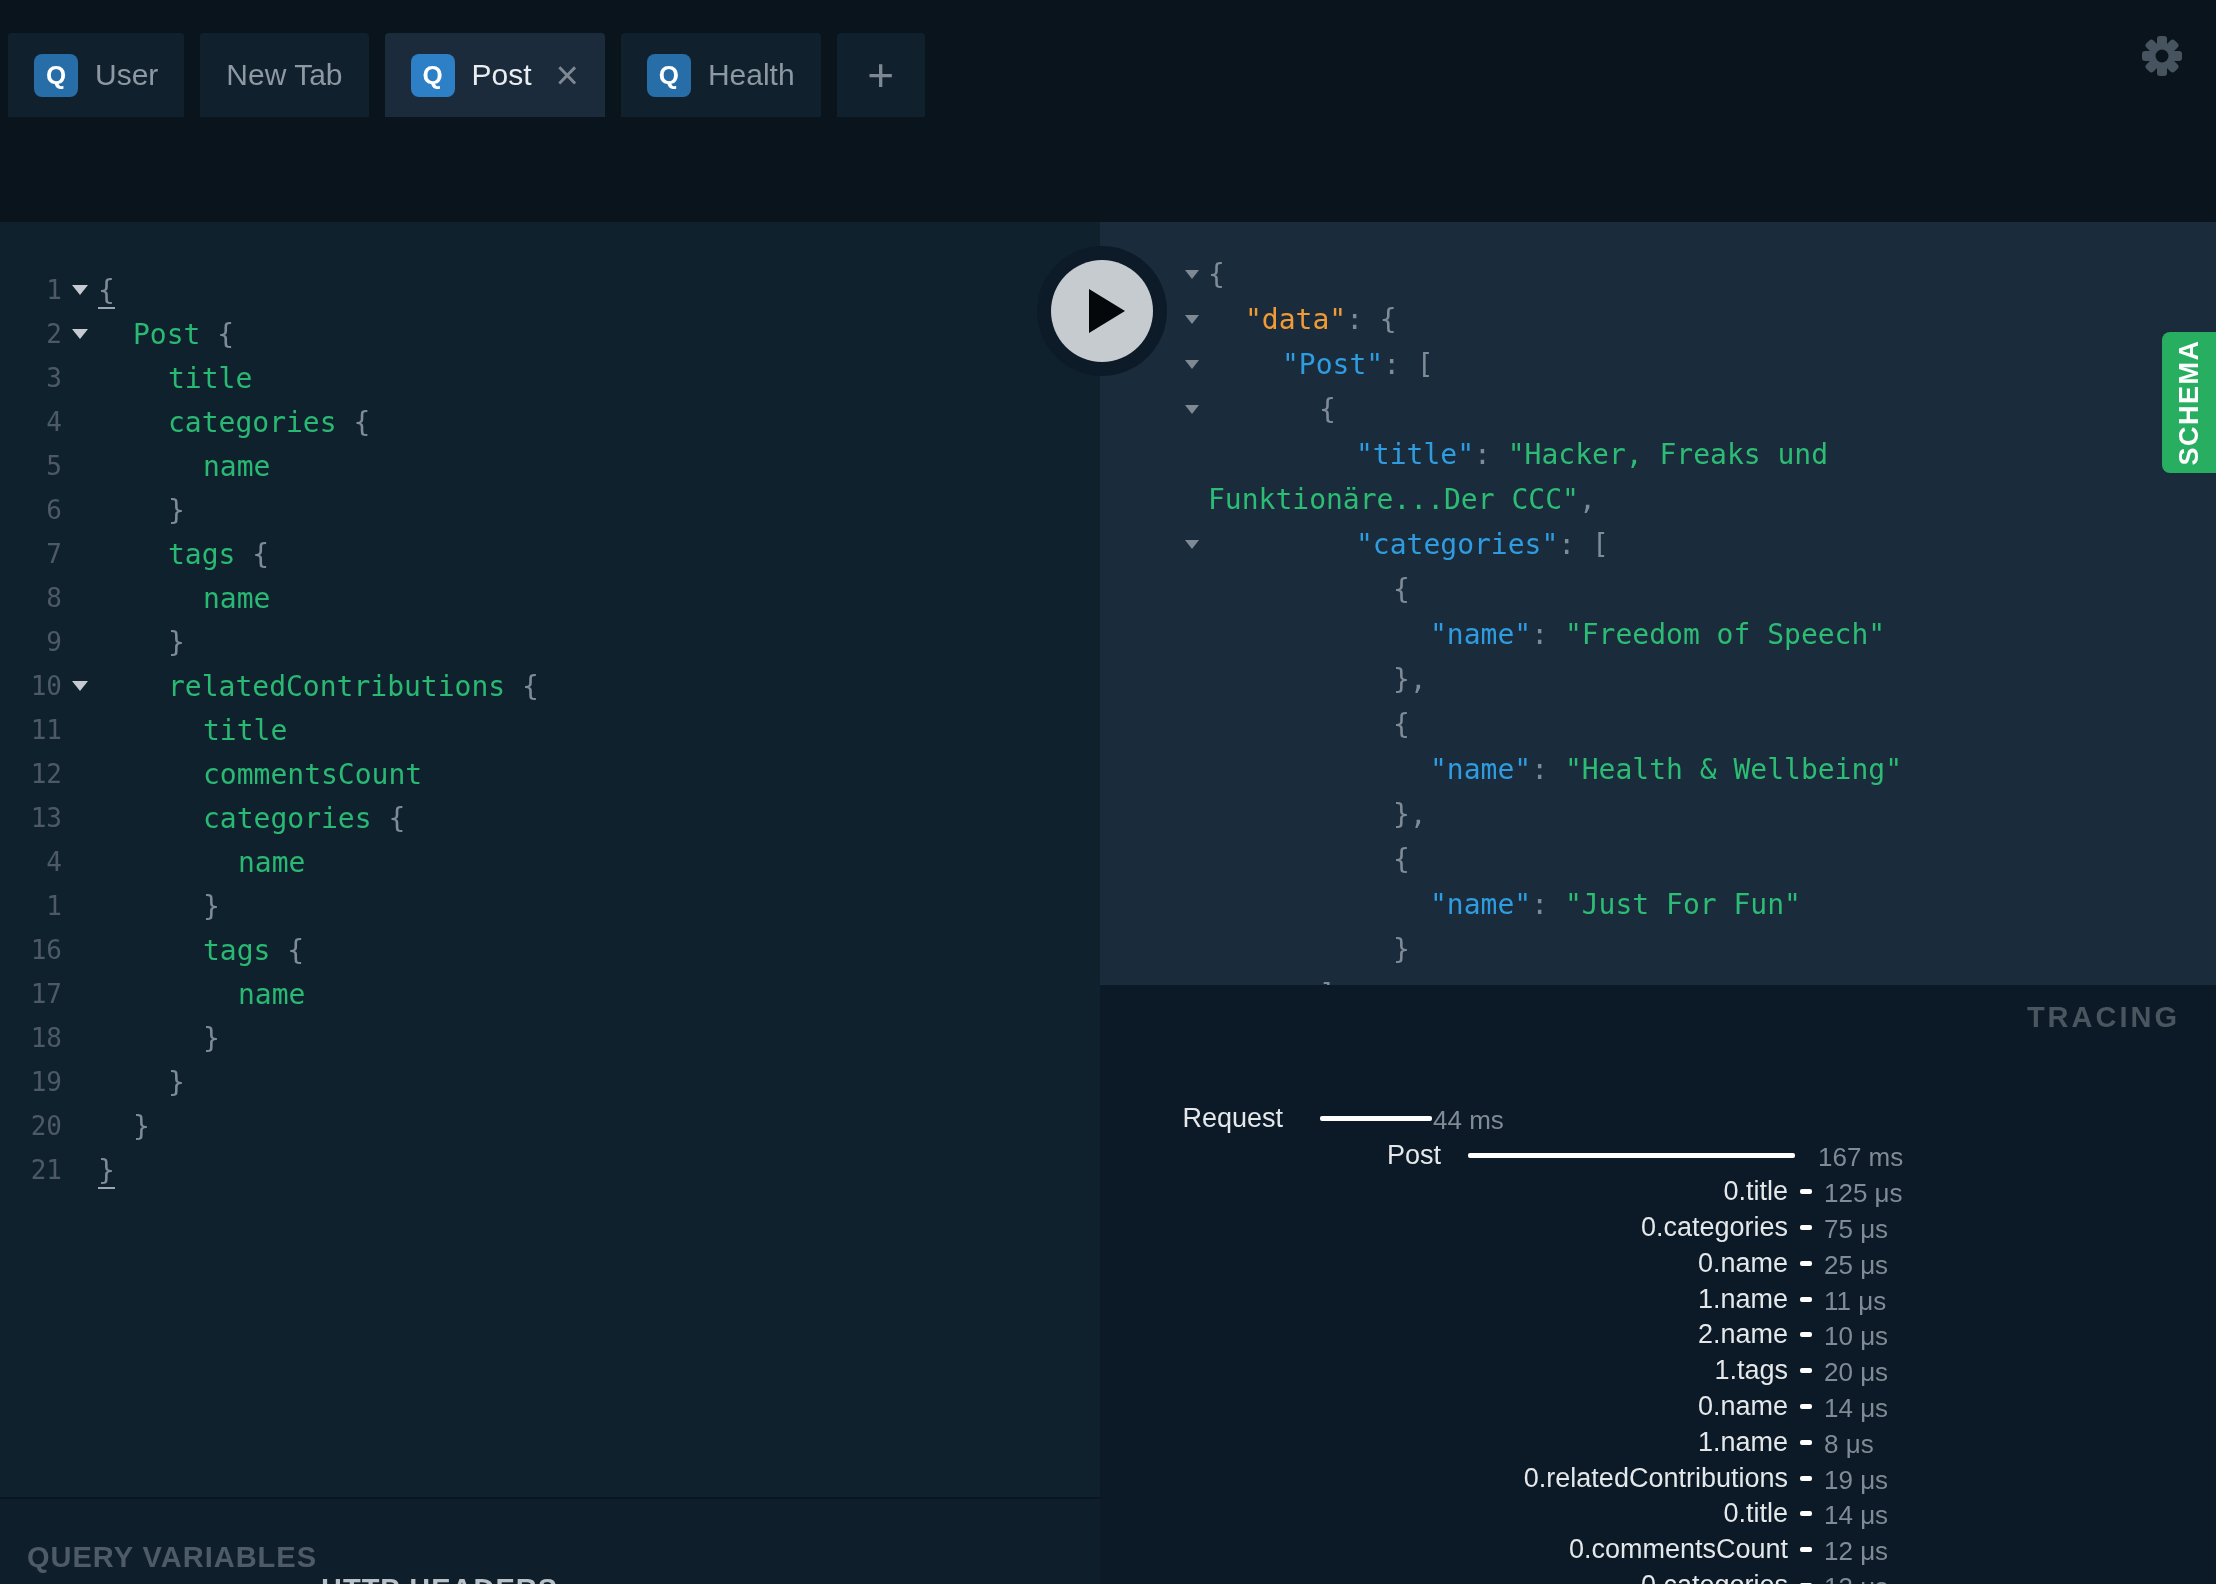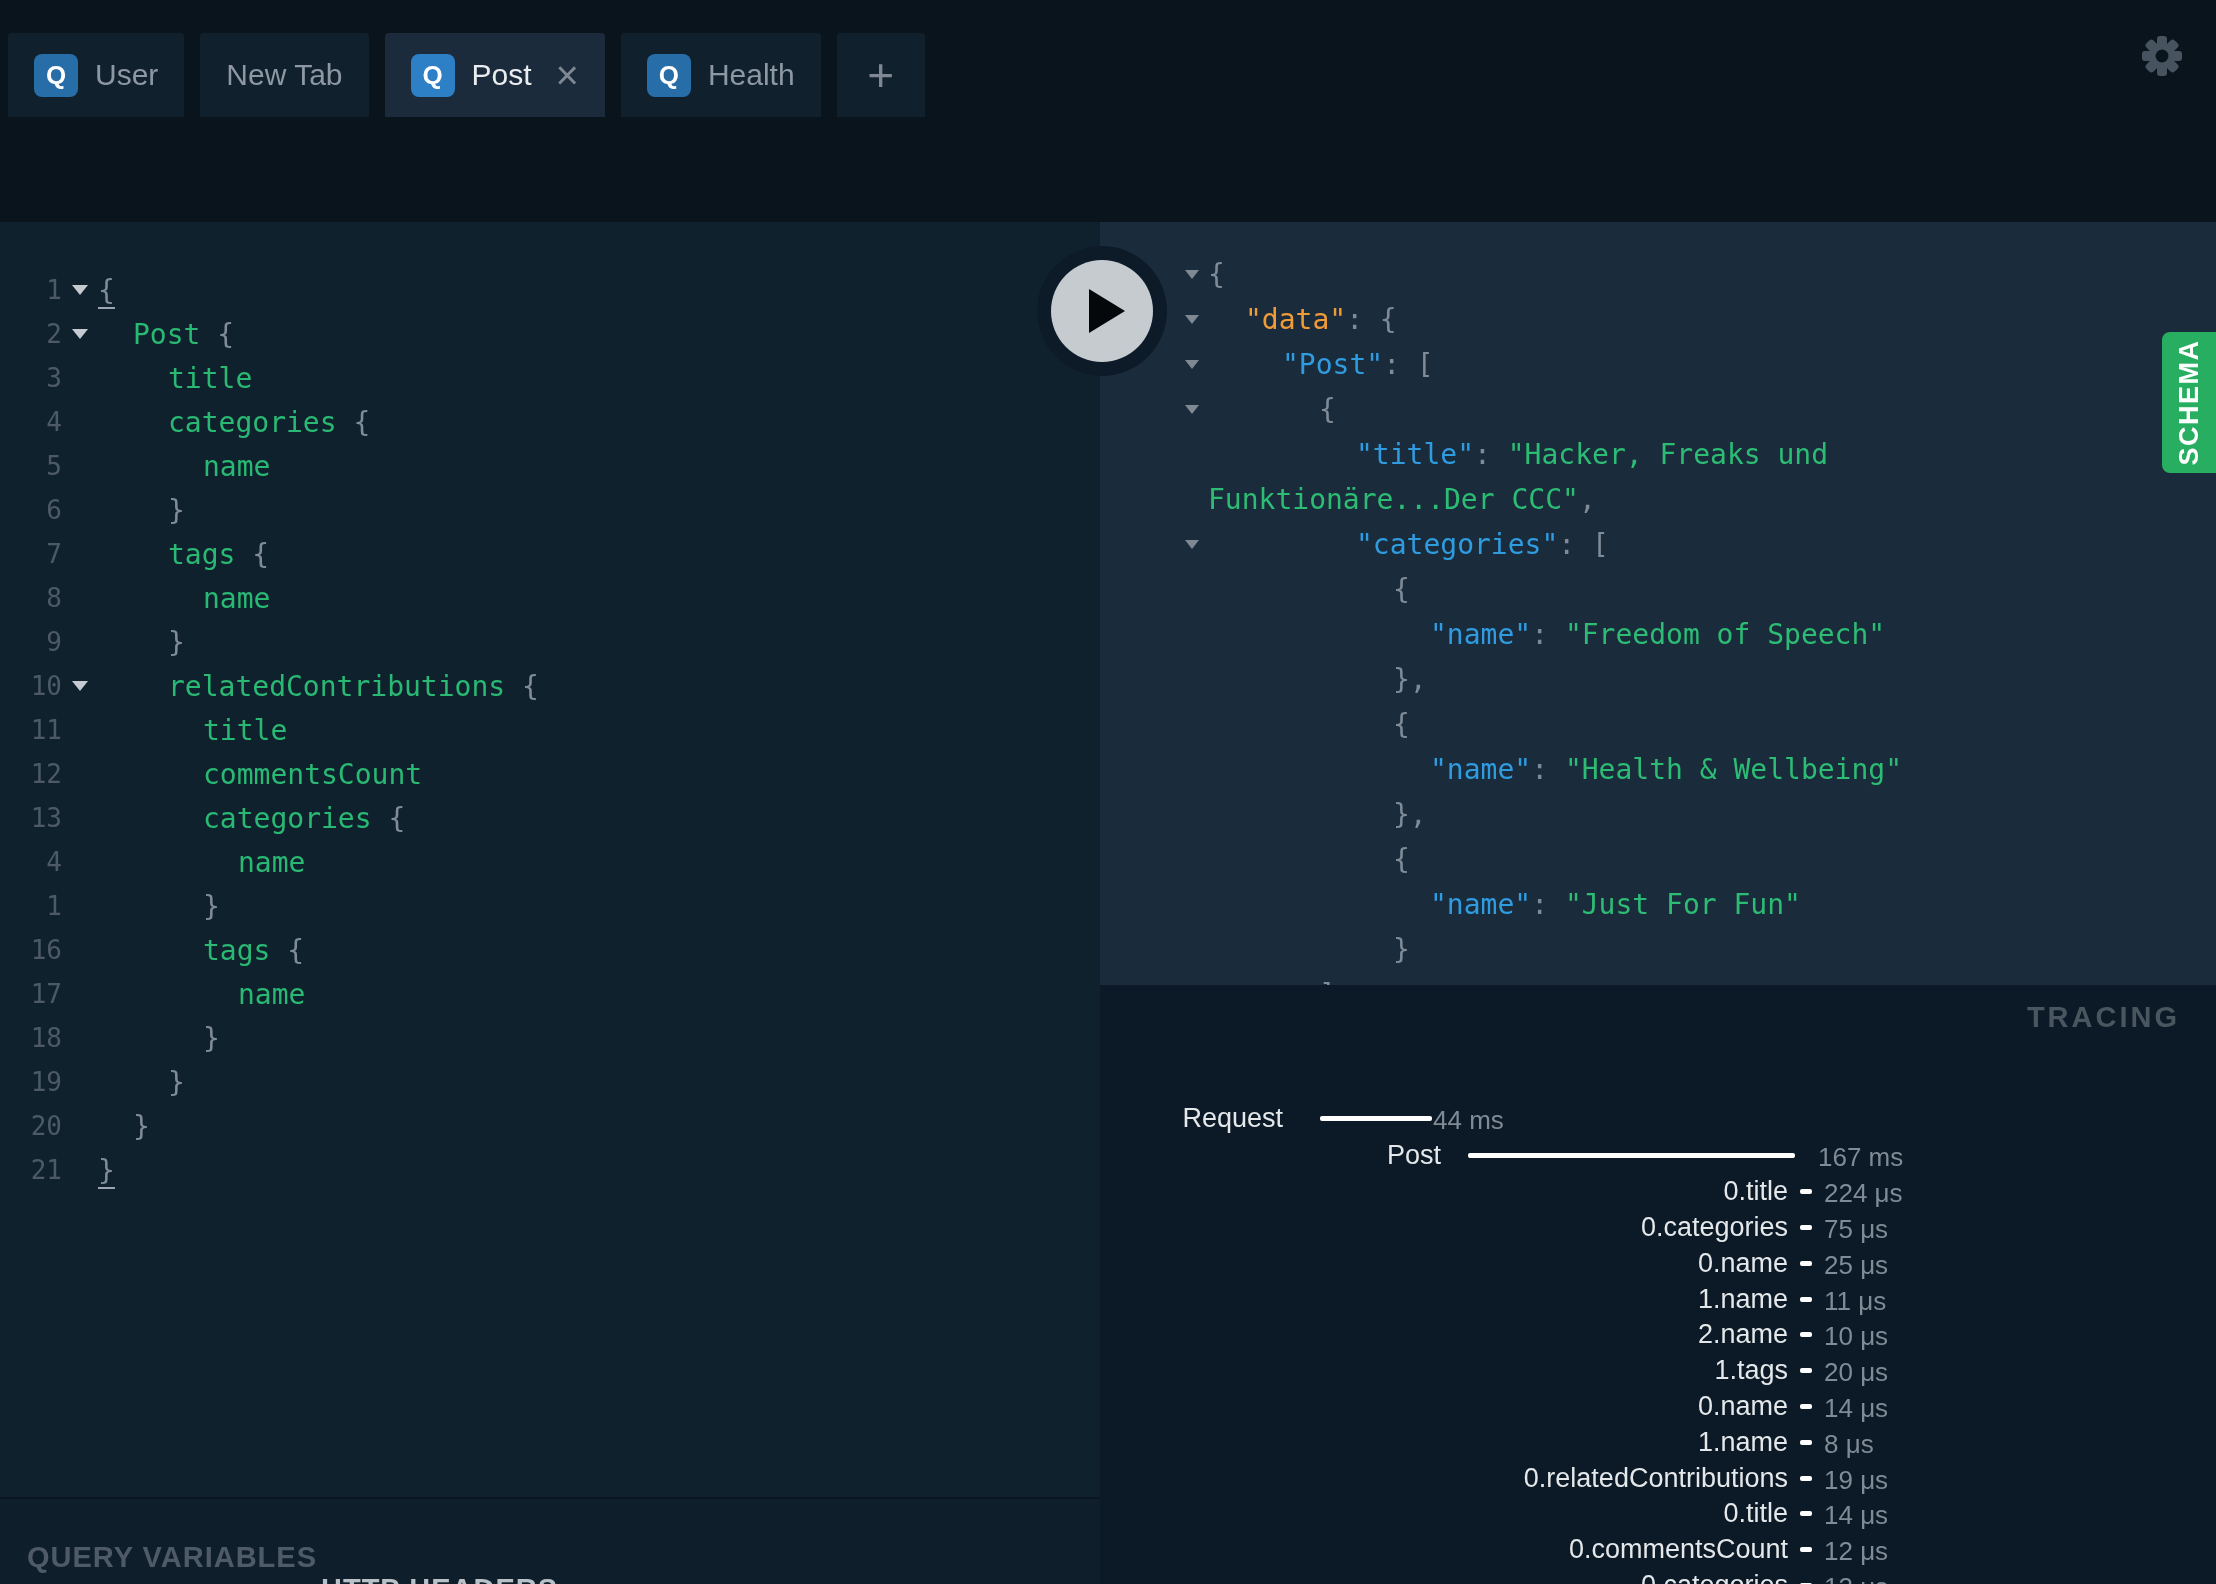--- a/index.html
+++ b/index.html
@@ -196,21 +196,21 @@
         <span class="val" style="left: 333px;">44 ms</span>
       </div>
       <div class="trow" style="top: 155px;">
         <span class="lbl" style="right: 775px;">Post</span>
         <span class="bar" style="left: 368px; width: 327px;"></span>
         <span class="val" style="left: 718px;">167 ms</span>
       </div>
       <div class="trow" style="top: 191px;">
         <span class="lbl" style="right: 428px;">0.title</span>
         <span class="bar" style="left: 700px; width: 12px;"></span>
-        <span class="val" style="left: 724px;">224 μs</span>
+        <span class="val" style="left: 724px;">125 μs</span>
       </div>
       <div class="trow" style="top: 227px;">
         <span class="lbl" style="right: 428px;">0.categories</span>
         <span class="bar" style="left: 700px; width: 12px;"></span>
         <span class="val" style="left: 724px;">75 μs</span>
       </div>
       <div class="trow" style="top: 263px;">
         <span class="lbl" style="right: 428px;">0.name</span>
         <span class="bar" style="left: 700px; width: 12px;"></span>
         <span class="val" style="left: 724px;">25 μs</span>

